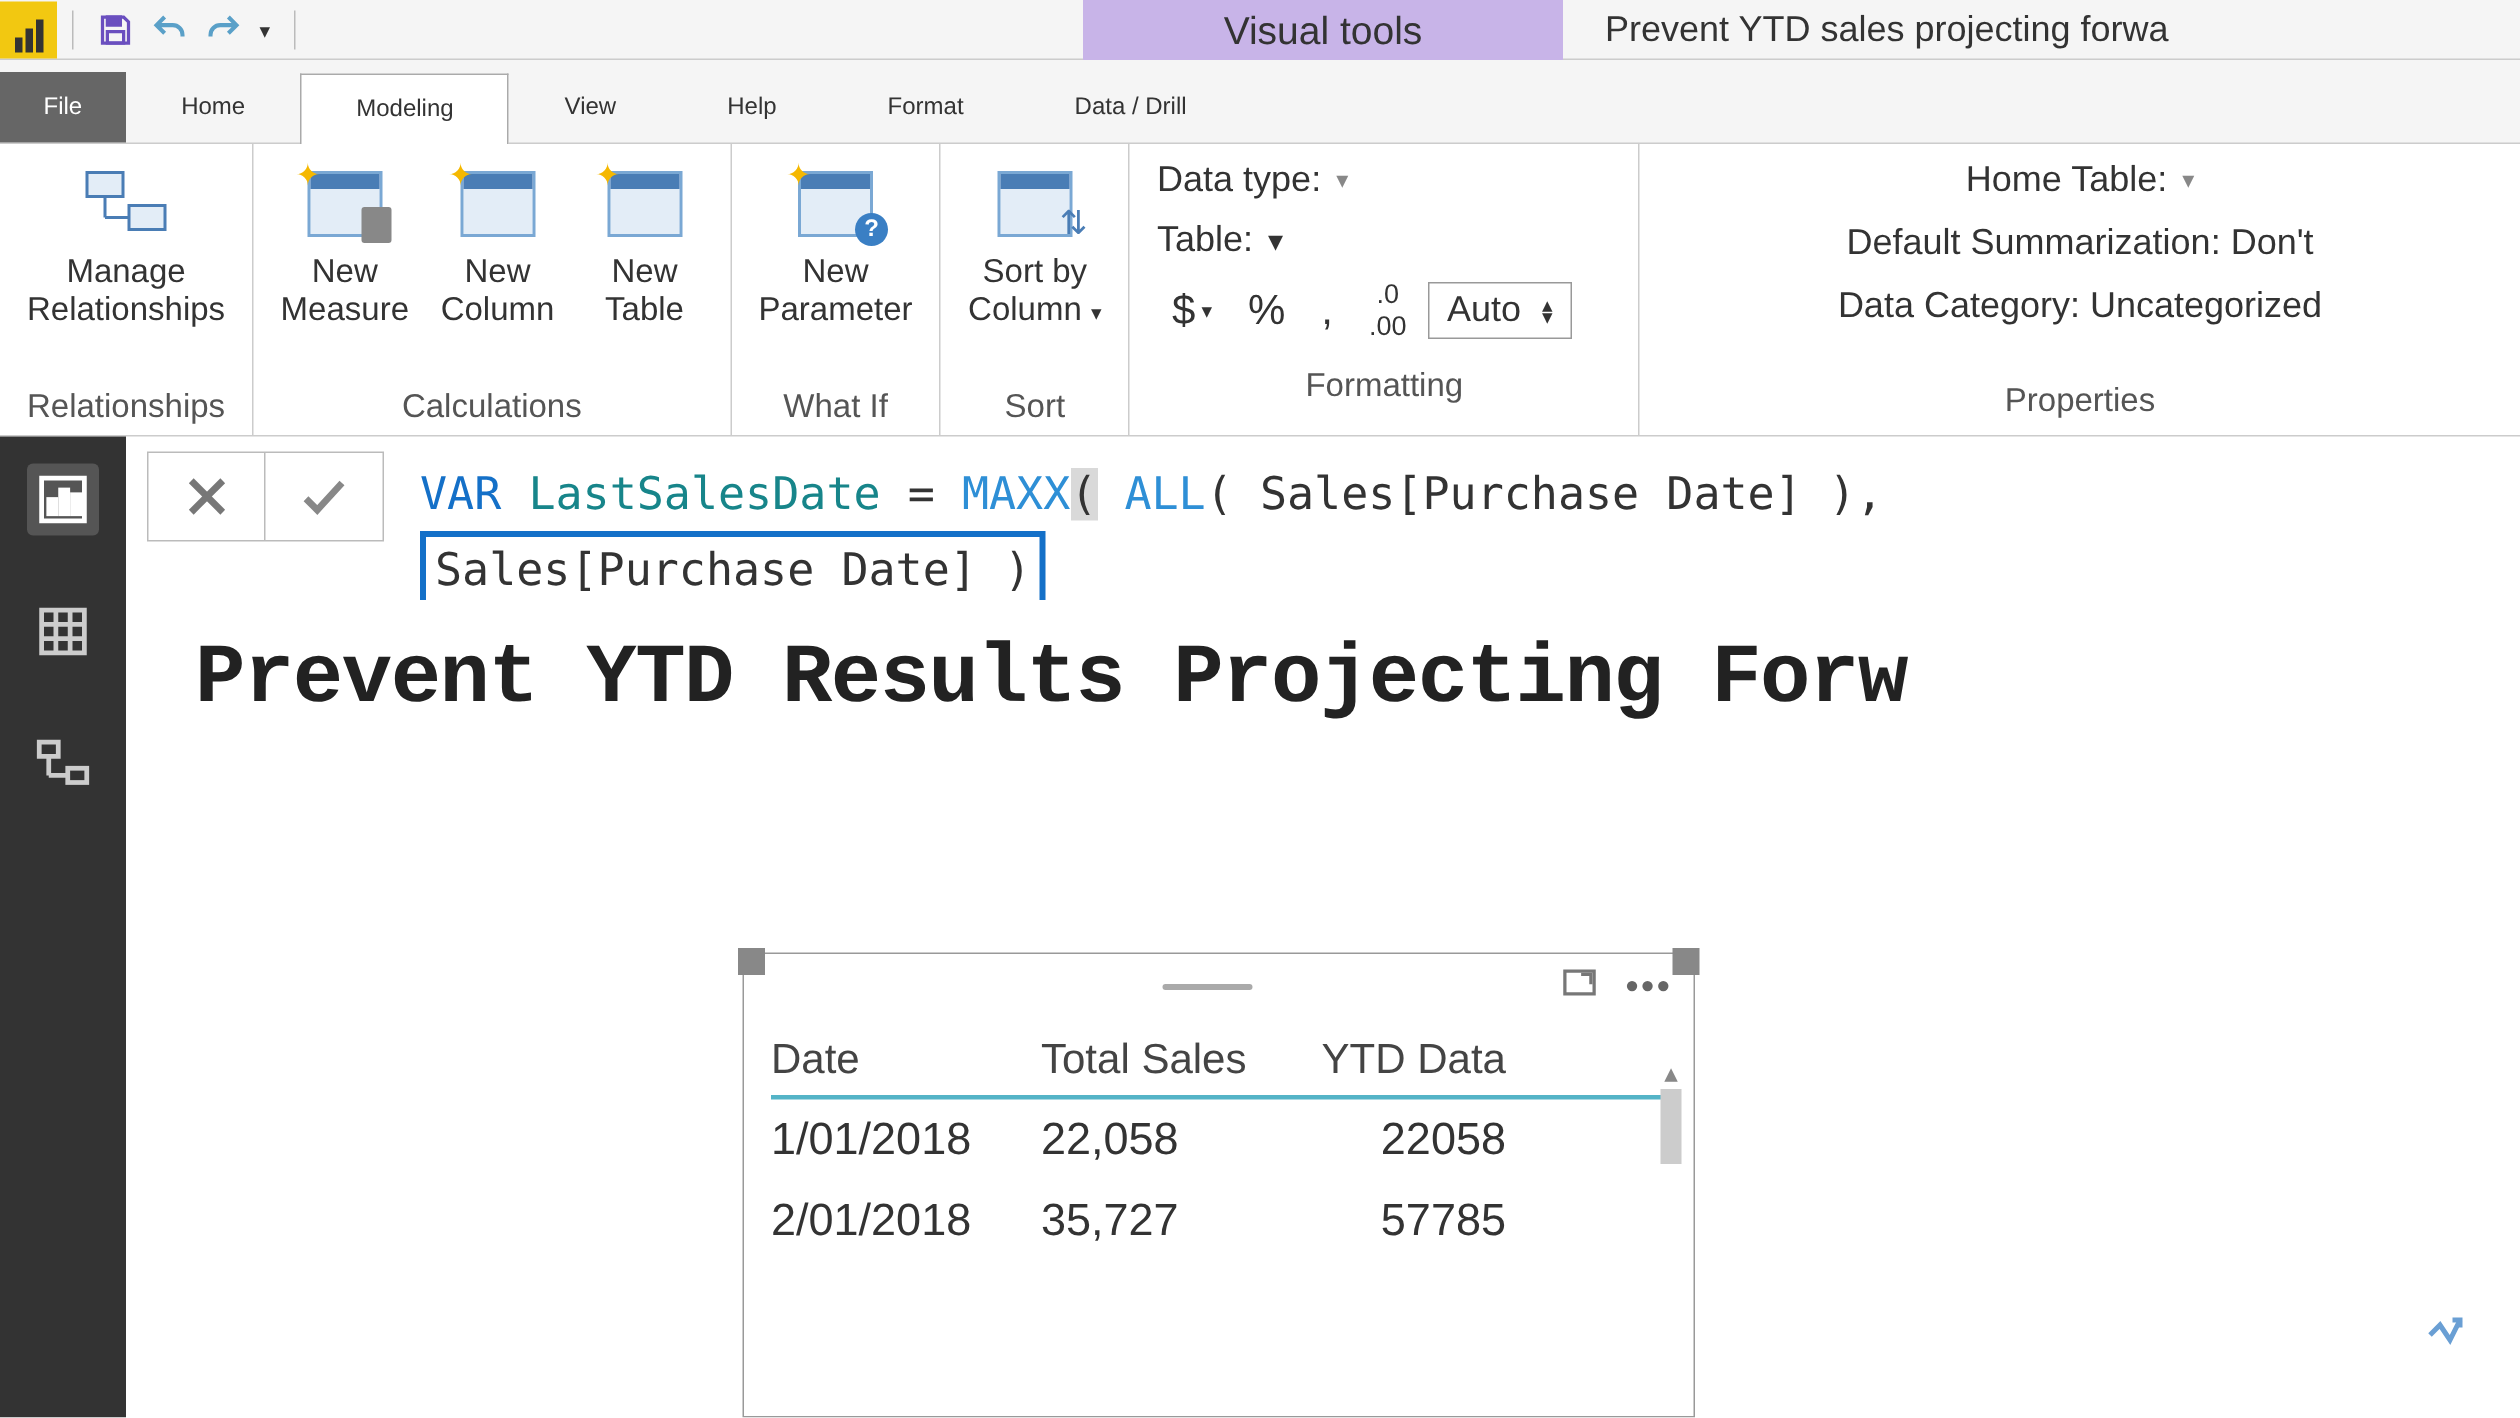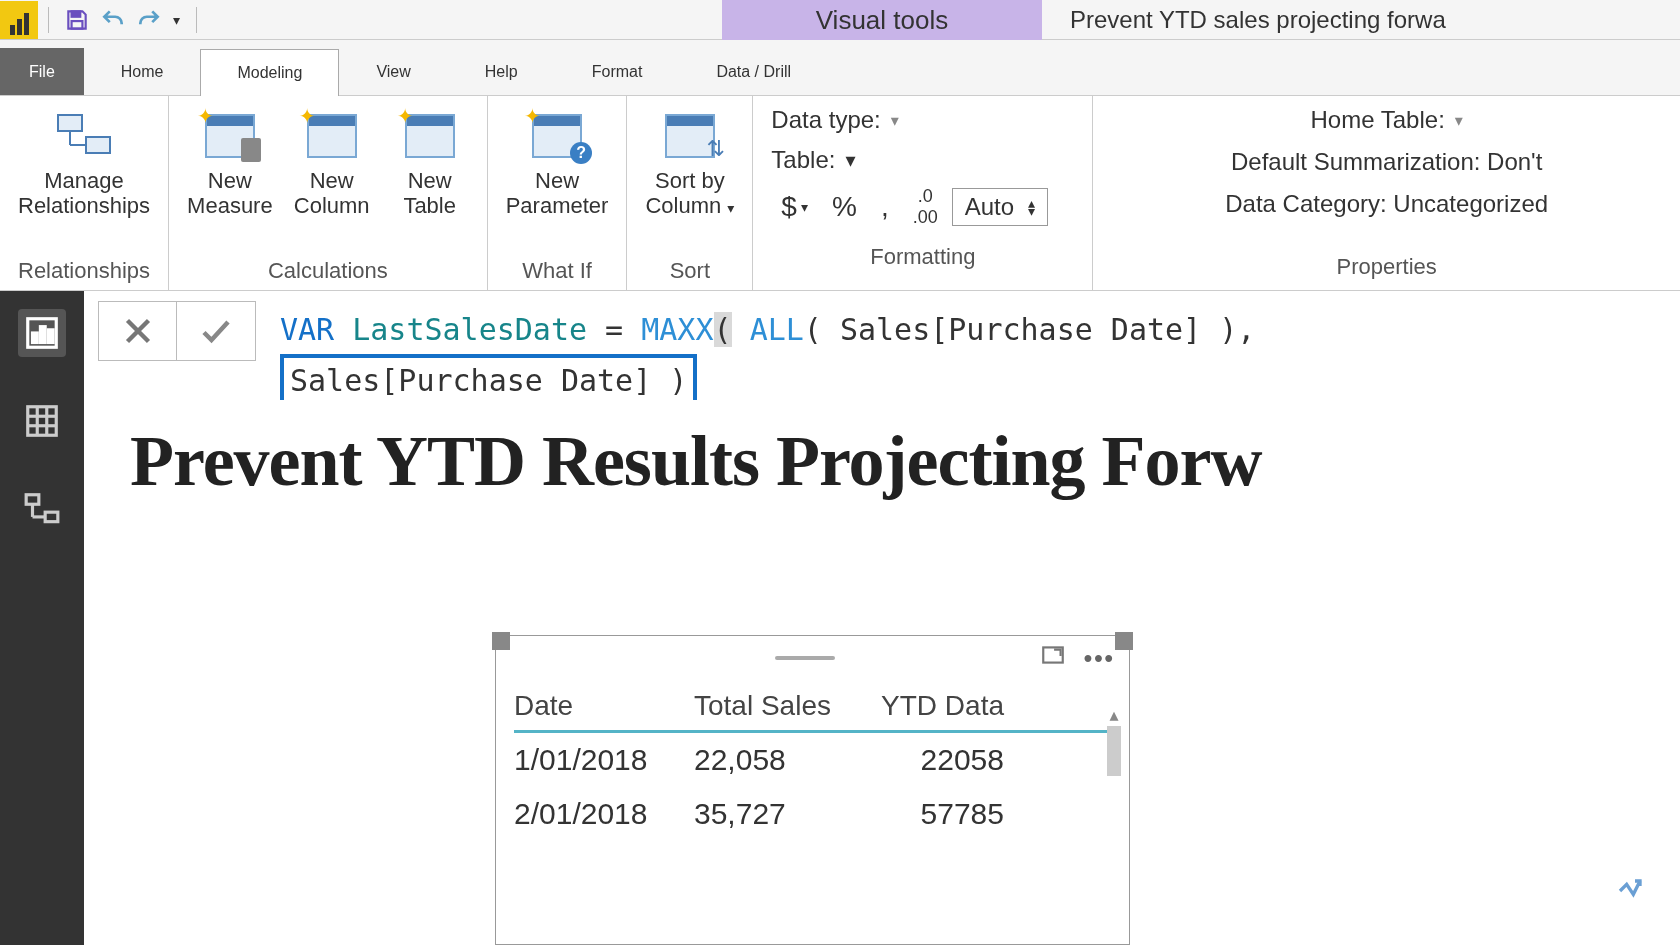--- a/index.html
+++ b/index.html
@@ -85,21 +85,21 @@
   .fx-btn svg{width:36px;height:36px}
   .formula-text{padding:16px 20px 10px 24px;font-family:Consolas, monospace;font-size:30px;color:#333;line-height:1.55;flex:1}
   .kw-measure{color:#333}
   .kw-var{color:#1470c8}
   .kw-name{color:#17858a}
   .kw-func{color:#2e8fd6}
   .highlighted-box{border:4px solid #1470c8;padding:0 6px;display:inline-block}
 
   
   .canvas{position:absolute;top:400px;left:100px;right:0;bottom:0;background:#fff;padding:20px 30px}
-  .report-title{font-size:72px;font-weight:900;letter-spacing:-1px;color:#222;white-space:nowrap;font-family:Liberation Serif, serif}
+  .report-title{font-size:56px;font-weight:900;letter-spacing:-1px;color:#222;white-space:nowrap;font-family:Liberation Mono, monospace}
   
   .visual{position:absolute;top:235px;left:395px;width:635px;height:310px;border:1px solid #999}
   .visual-corner{position:absolute;width:18px;height:18px;background:#888}
   .vc-tl{top:-4px;left:-4px}
   .vc-tr{top:-4px;right:-4px}
   .visual-header{height:44px;display:flex;align-items:center;justify-content:space-between;padding:0 14px}
   .drag-handle{width:60px;height:4px;background:#aaa;border-radius:2px;margin:0 auto}
   .visual-actions{display:flex;gap:18px;align-items:center;color:#666;font-size:24px}
   .visual-actions svg{width:26px;height:26px}
   .vtable{padding:10px 18px;font-size:28px;color:#333}

